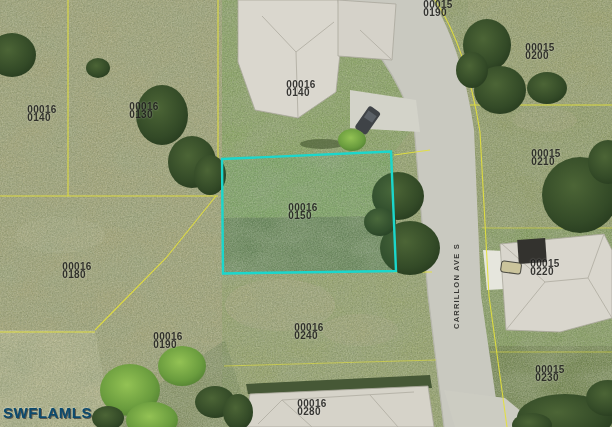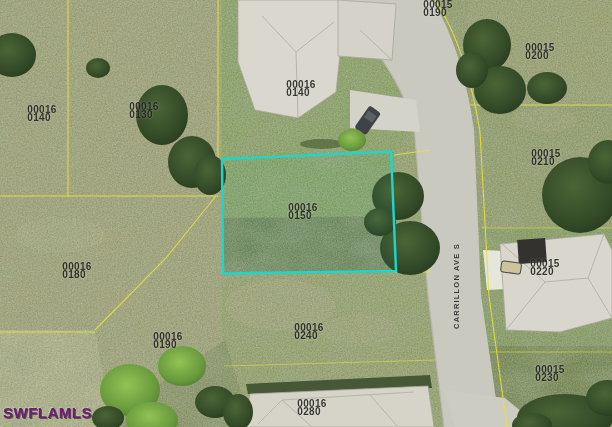--- a/index.html
+++ b/index.html
@@ -8,21 +8,21 @@
   #aerial{position:absolute;left:0;top:0;}
   .parcel-label{position:absolute;transform:translate(-50%,-50%);
       font-size:10px;line-height:8px;font-weight:700;color:#20201e;
       text-align:left;letter-spacing:.3px;opacity:.88;
       text-shadow:0 0 2px rgba(255,255,255,.45);white-space:nowrap;pointer-events:none;}
   #street-name{position:absolute;left:456px;top:286px;
       transform:translate(-50%,-50%) rotate(-90deg);
       font-size:7.5px;font-weight:700;letter-spacing:1.2px;color:#1c1c1a;
       opacity:.85;white-space:nowrap;}
   #watermark{position:absolute;left:3px;top:404px;font-size:15px;font-weight:700;
-      letter-spacing:.5px;color:#701a75;
+      letter-spacing:.5px;color:#0c4a6e;
       text-shadow:1px 1px 0 rgba(70,70,65,.85), -1px -1px 1px rgba(255,255,255,.25);}
 </style>
 </head>
 <body>
 
 <div id="stage">
 
   <svg id="aerial" width="612" height="427" viewBox="0 0 612 427">
     <defs>
       <radialGradient id="gTree" cx="42%" cy="38%" r="70%">

